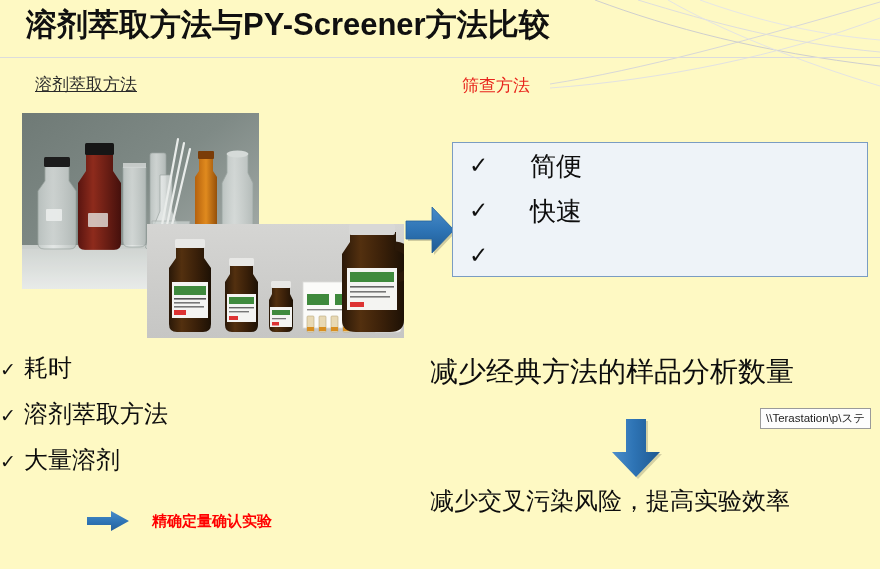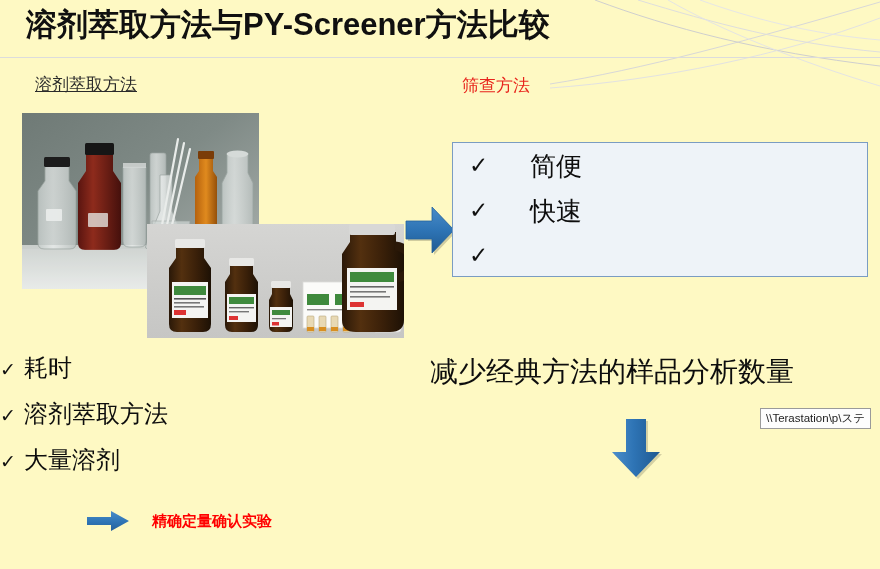--- a/index.html
+++ b/index.html
@@ -329,16 +329,17 @@
         <stop offset="45%" stop-color="#2e74b5"></stop>
         <stop offset="100%" stop-color="#1e5890"></stop>
       </linearGradient>
     </defs>
     <g>
       <path d="M18,0 L38,0 L38,33 L52,33 L28,58 L4,33 L18,33 Z" fill="#000" opacity=".16" transform="translate(2,2)"></path>
       <path d="M18,0 L38,0 L38,33 L52,33 L28,58 L4,33 L18,33 Z" fill="url(#arrGrad3)"></path>
     </g>
   </svg>
 
+  <div class="r-text-2">减少交叉污染风险，提高实验效率</div>
 
   <div class="tooltip">\\Terastation\p\ステ</div>
 
 </div>
 
 </body></html>

